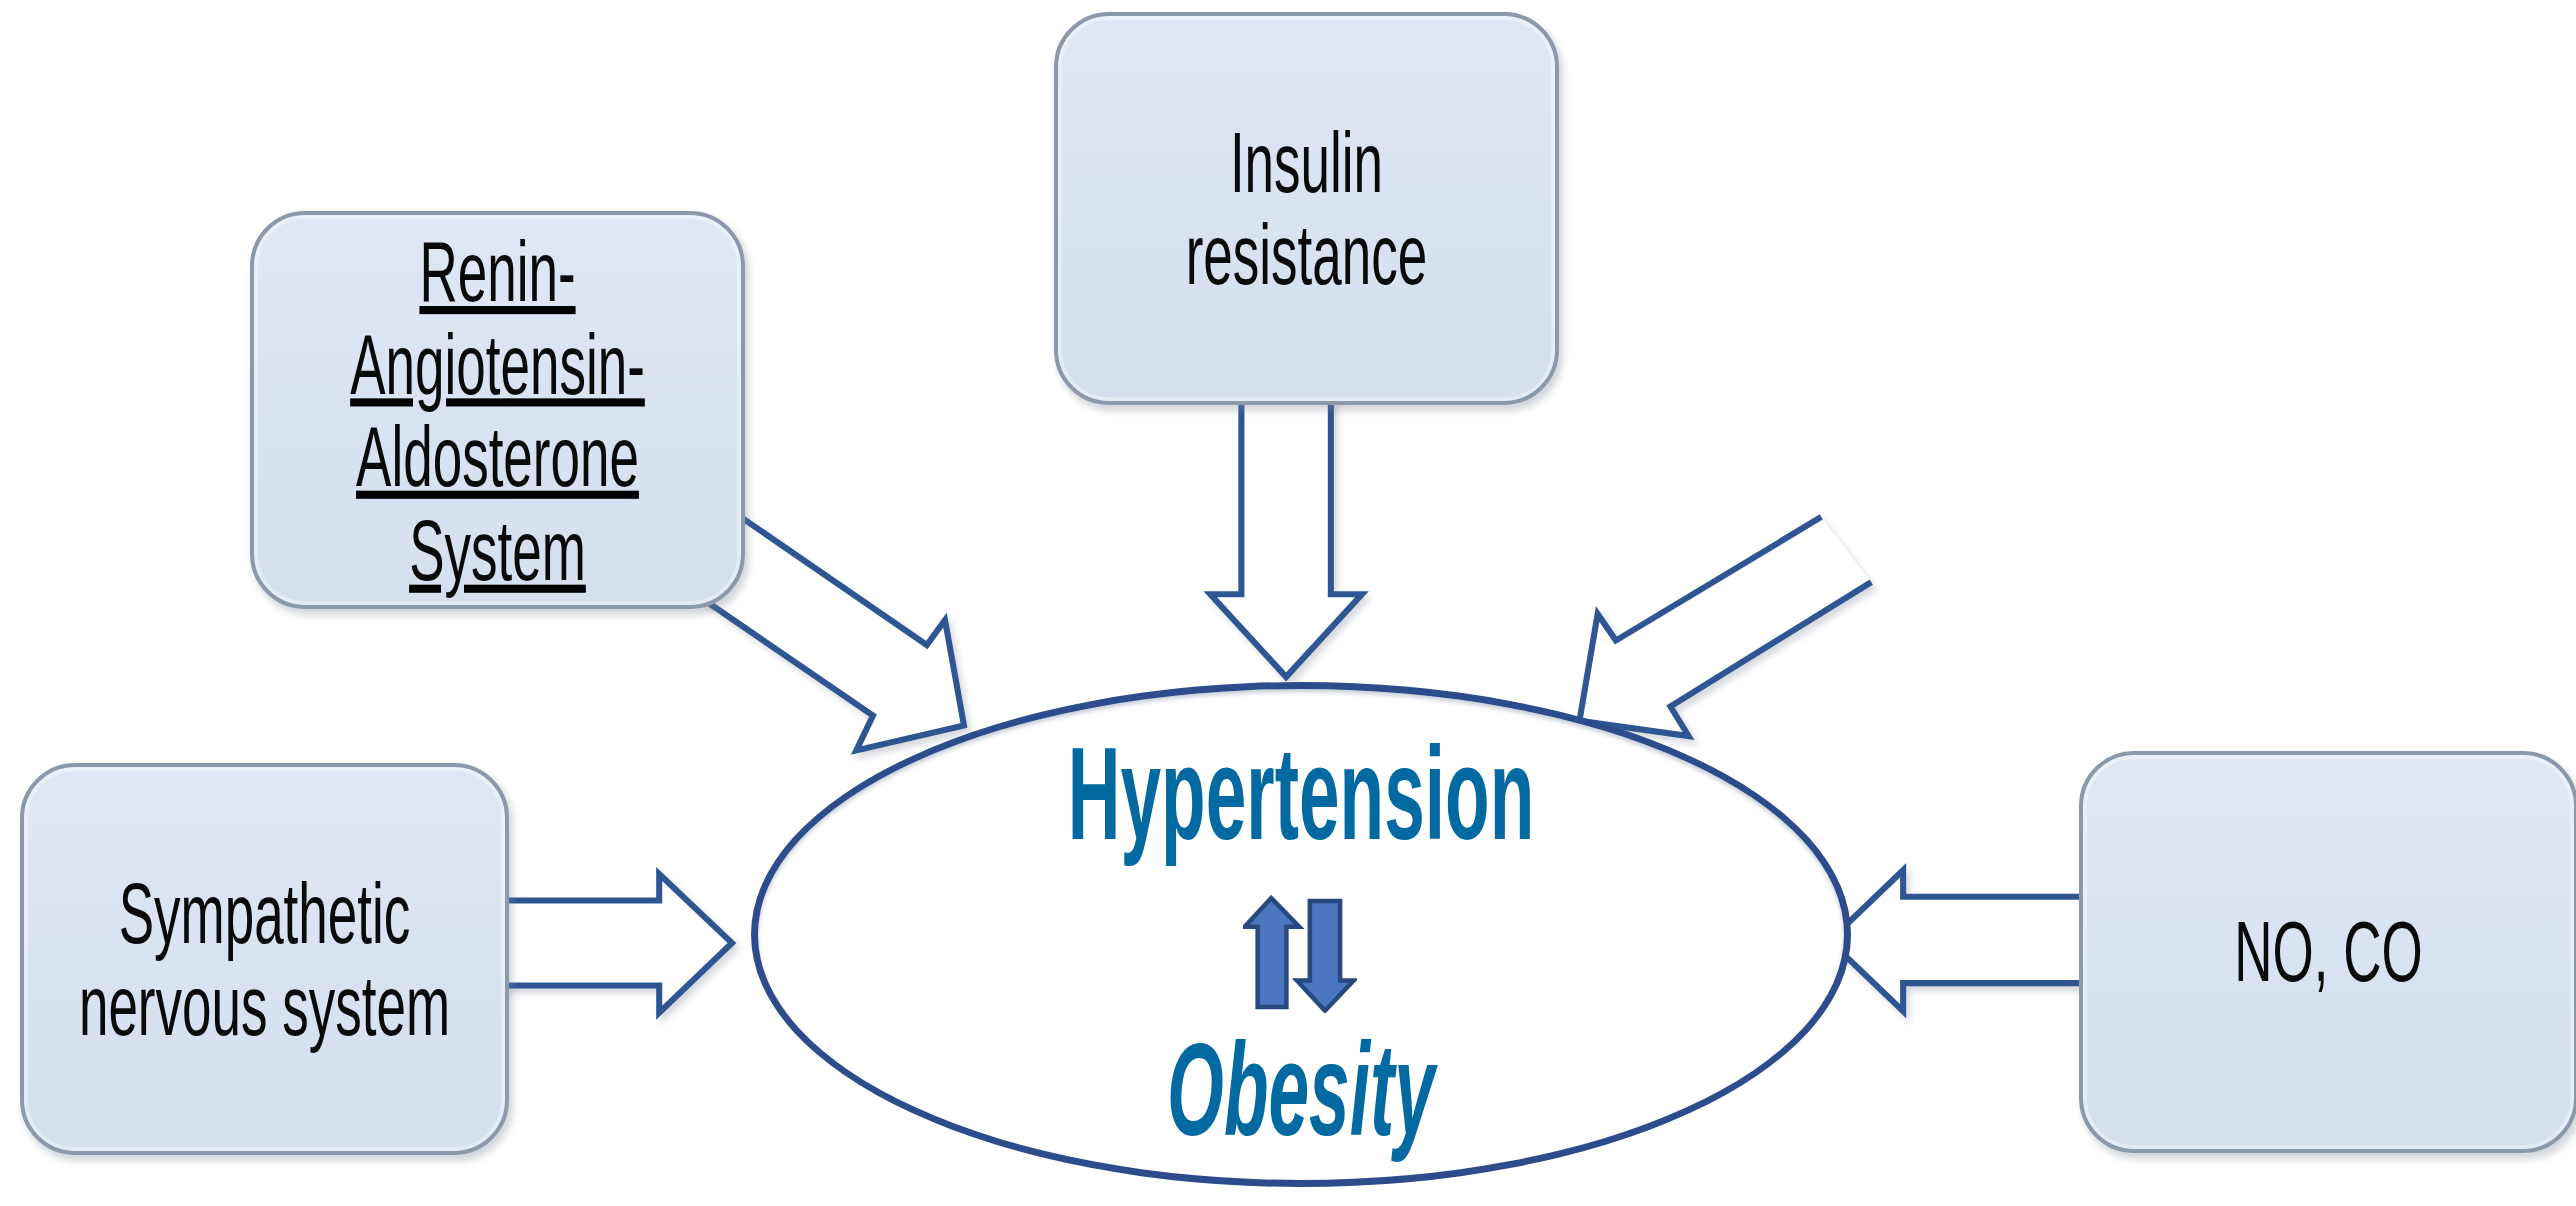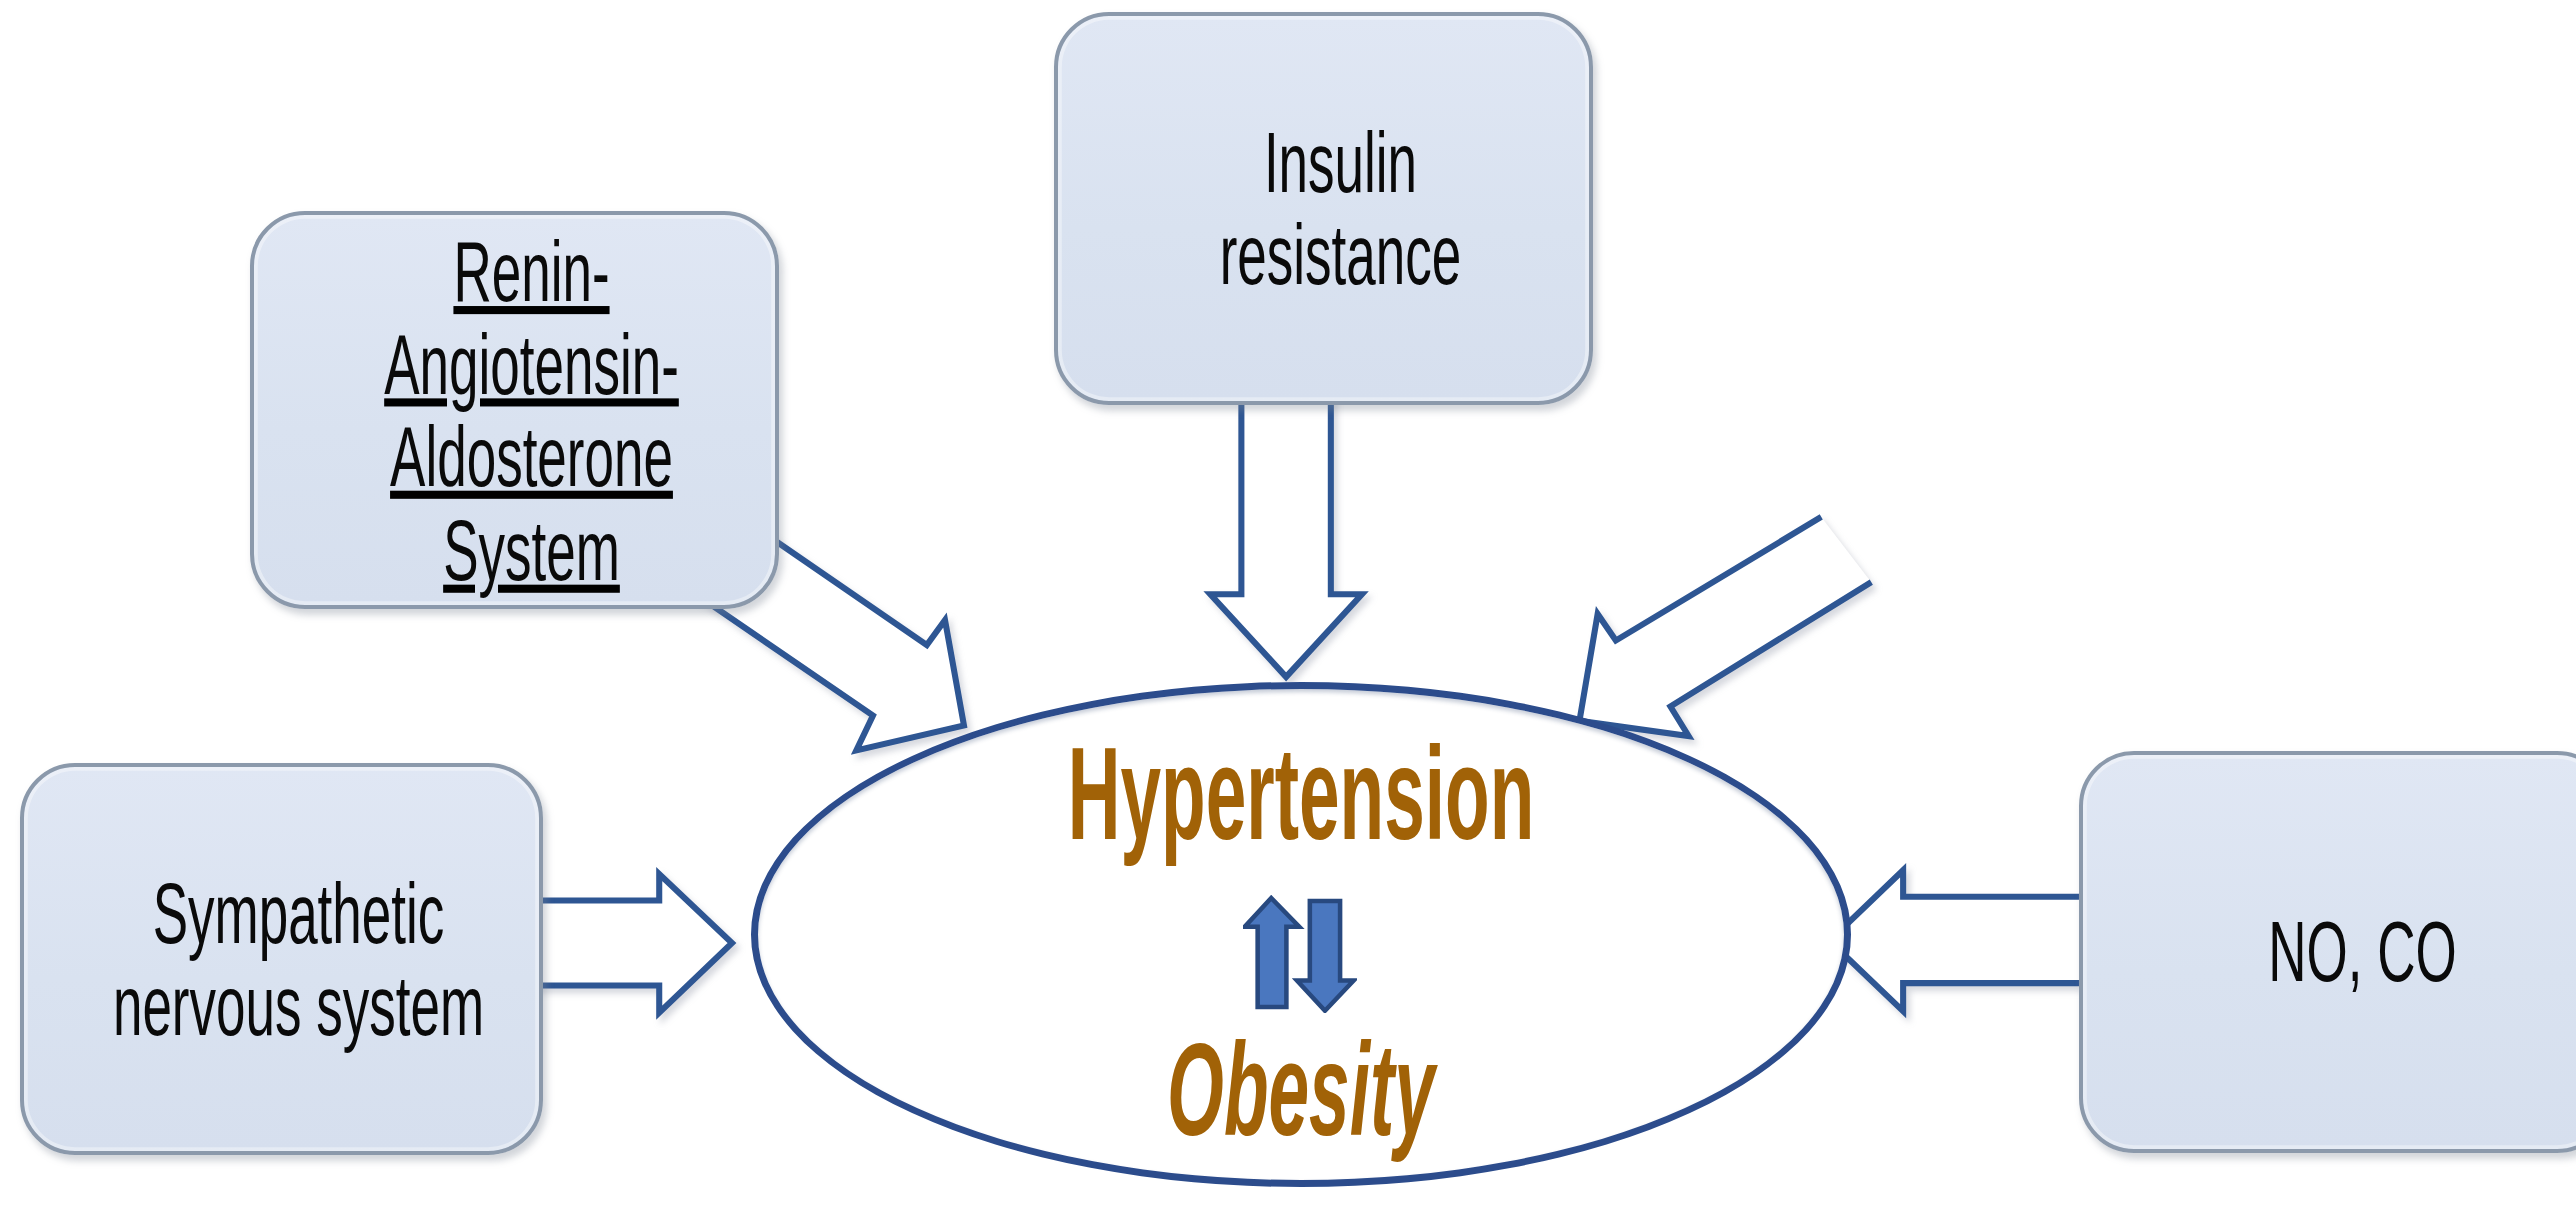--- a/index.html
+++ b/index.html
@@ -14,21 +14,21 @@
     filter:drop-shadow(4.5px 5.3px 3px rgba(110,120,140,.28));}
   #arrow-layer path{fill:#ffffff;stroke:#2e5693;stroke-width:8;stroke-linejoin:miter;stroke-miterlimit:8;}
 
   
   .node{
     position:absolute;
     background:linear-gradient(180deg,#e0e7f4 0%,#d9e2f0 55%,#d6dfee 100%);
     border:4.5px solid #8b99ab;
     border-radius:55px;
     box-shadow:inset 0 0 0 3.8px rgba(255,255,255,.38), 3.8px 5.3px 7.6px rgba(125,135,150,.35);
-    display:flex;align-items:center;justify-content:center;padding-left:34px;
+    display:flex;align-items:center;justify-content:center;
   }
   .node-label{
     display:inline-block;
     white-space:pre-line;
     text-align:center;
     color:#0a0a0a;
     font-size:53px;
     line-height:1.08;
     transform:scaleY(1.62);
     transform-origin:50% 50%;
@@ -39,21 +39,21 @@
     position:absolute;left:751px;top:682px;width:1100px;height:505px;
     background:#ffffff;
     border:7.6px solid #2c4c8c;
     border-radius:50%;
     box-sizing:border-box;
     box-shadow:inset 0 3px 4.5px rgba(31,56,100,.25);
   }
   .center-label{
     position:absolute;left:0;width:100%;
     text-align:center;
-    color:#a16207;
+    color:#0369a1;
     font-weight:bold;
     font-size:73px;
     line-height:1.0;
   }
   .center-label span{display:inline-block;transform:scaleY(1.8);transform-origin:50% 50%;}
   #hypertension-label{top:68px;}
   #obesity-label{top:364px;font-style:italic;}
   #updown-arrows{position:absolute;left:485px;top:206px;width:114px;height:118px;}
   #updown-arrows polygon, #updown-arrows path{fill:#4a77bf;stroke:#28497f;stroke-width:6;stroke-linejoin:miter;}
 </style>

